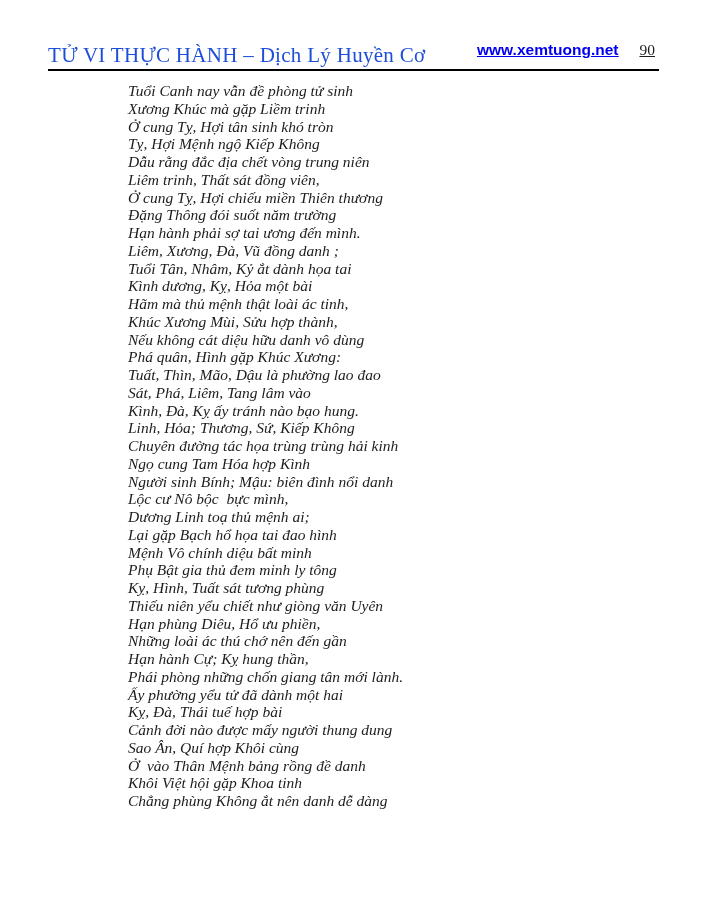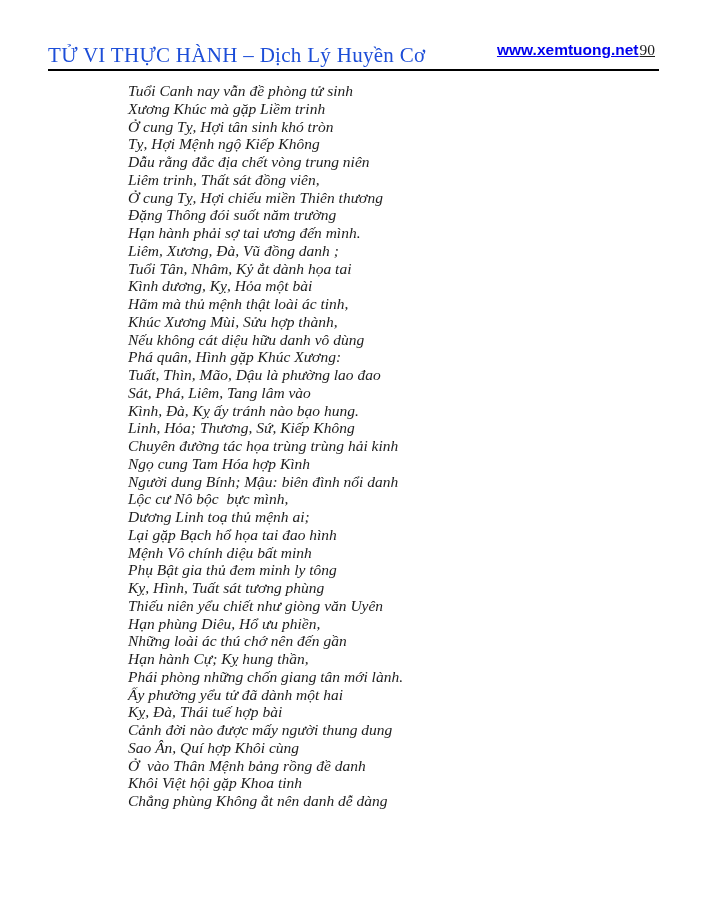--- a/index.html
+++ b/index.html
@@ -24,21 +24,21 @@
     letter-spacing: 0.3px;
     white-space: nowrap;
     color: #1d4ed8;
   }
   .header-right {
     position: absolute;
     right: 50px;
     top: 41px;
     display: flex;
     align-items: baseline;
-    gap: 1px;
+    gap: 21px;
     white-space: nowrap;
     text-decoration: underline;
   }
   .website-link {
     font-family: "Liberation Sans", sans-serif;
     font-weight: bold;
     font-size: 15.5px;
     text-decoration: underline;
     cursor: pointer;
   }
@@ -103,21 +103,21 @@
       <p class="poem-line">Hãm mà thủ mệnh thật loài ác tinh,</p>
       <p class="poem-line">Khúc Xương Mùi, Sửu hợp thành,</p>
       <p class="poem-line">Nếu không cát diệu hữu danh vô dùng</p>
       <p class="poem-line">Phá quân, Hình gặp Khúc Xương:</p>
       <p class="poem-line">Tuất, Thìn, Mão, Dậu là phường lao đao</p>
       <p class="poem-line">Sát, Phá, Liêm, Tang lâm vào</p>
       <p class="poem-line">Kình, Đà, Kỵ ấy tránh nào bạo hung.</p>
       <p class="poem-line">Linh, Hỏa; Thương, Sứ, Kiếp Không</p>
       <p class="poem-line">Chuyên đường tác họa trùng trùng hải kinh</p>
       <p class="poem-line">Ngọ cung Tam Hóa hợp Kình</p>
-      <p class="poem-line">Người dung Bính; Mậu: biên đình nổi danh</p>
+      <p class="poem-line">Người sinh Bính; Mậu: biên đình nổi danh</p>
       <p class="poem-line">Lộc cư Nô bộc  bực mình,</p>
       <p class="poem-line">Dương Linh toạ thủ mệnh ai;</p>
       <p class="poem-line">Lại gặp Bạch hổ họa tai đao hình</p>
       <p class="poem-line">Mệnh Vô chính diệu bất minh</p>
       <p class="poem-line">Phụ Bật gia thủ đem minh ly tông</p>
       <p class="poem-line">Kỵ, Hình, Tuất sát tương phùng</p>
       <p class="poem-line">Thiếu niên yểu chiết như giòng văn Uyên</p>
       <p class="poem-line">Hạn phùng Diêu, Hổ ưu phiền,</p>
       <p class="poem-line">Những loài ác thú chớ nên đến gần</p>
       <p class="poem-line">Hạn hành Cự; Kỵ hung thần,</p>

